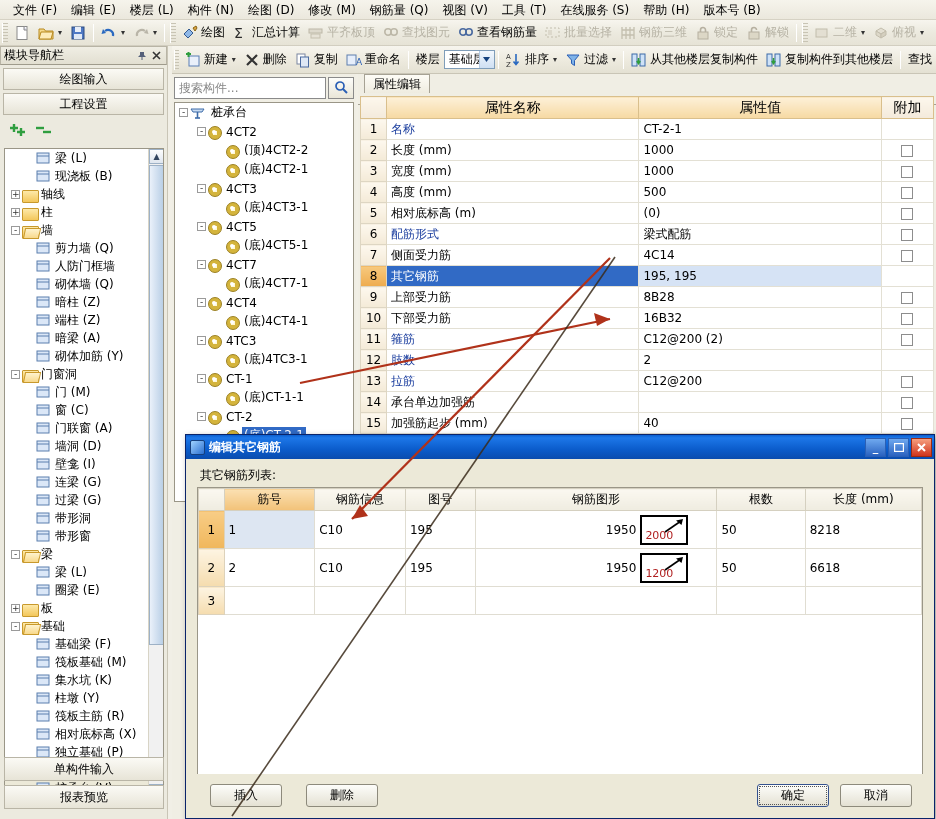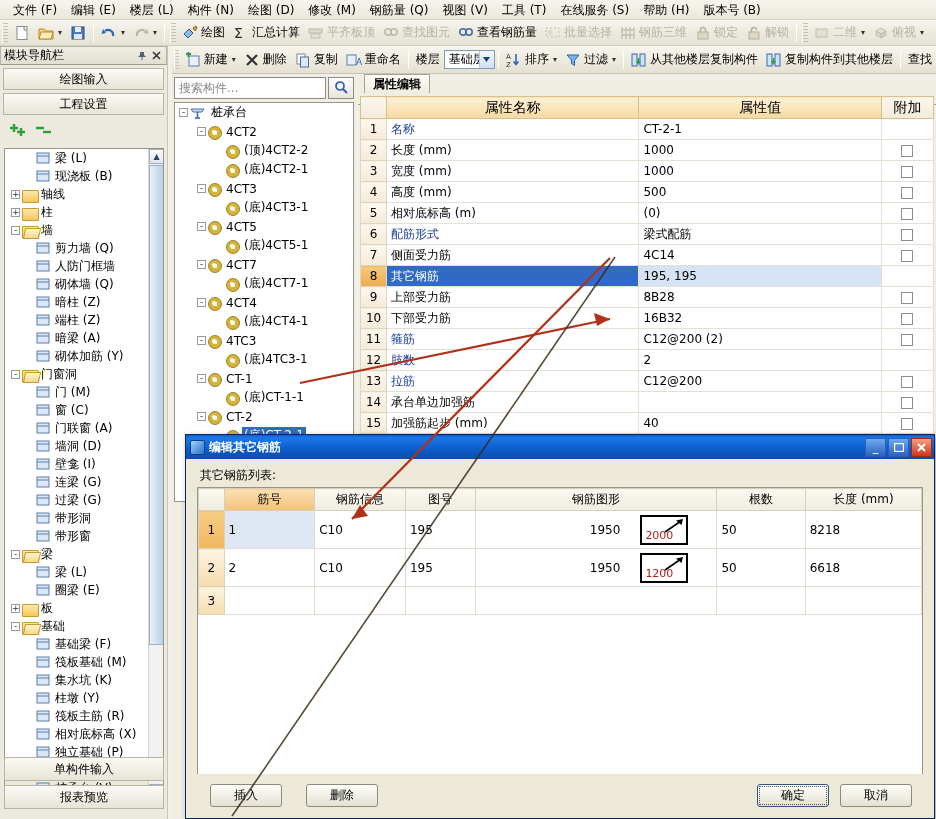--- a/index.html
+++ b/index.html
@@ -149,21 +149,21 @@
   .ctnode .lbl { padding:0 2px; }
   .ctnode .lbl.sel { background:#316ac5; color:#fff; }
   .gear { width:12px;height:12px;flex:0 0 12px;margin-right:4px;position:relative;}
   .gear::before{content:"";position:absolute;left:0;top:0;width:12px;height:12px;border-radius:50%;
     background:radial-gradient(circle at 50% 50%, #fff8d8 0 25%, #d4b43c 26% 100%);
     border:1px solid #9b7f1f;}
   .gear::after{content:"";position:absolute;left:4px;top:4px;width:4px;height:4px;border-radius:50%;background:#fff;}
 
   
   .prop-panel { position:absolute; left:358px; top:74px; width:578px; height:745px; background:#f0eee4; }
-  .tabstrip { height:31px; position:relative; border-bottom:1px solid #a6a294;font-weight:bold; }
+  .tabstrip { height:31px; position:relative; border-bottom:1px solid #a6a294; }
   .tab {
     position:absolute;left:6px;top:0;height:19px;padding:0 8px;
     background:linear-gradient(to bottom,#fdfcf6,#efece0);
     border:1px solid #a6a294;border-bottom:none;
     display:flex;align-items:center;font-size:12px;
   }
   .prop-table {
     position:absolute; left:2px; top:22px; width:574px;
     border-collapse:collapse; table-layout:fixed; background:#fff;
     font-size:12px;
@@ -225,21 +225,21 @@
   .grid th.c1 { background:linear-gradient(to bottom,#fbe0b2,#f2c278); }
   .grid th.c0 { background:linear-gradient(to bottom,#fbf8f0,#efece0); }
   .grid td {
     height:38px; border:1px solid #e0ddd2; padding:0 4px; color:#000; vertical-align:middle;
   }
   .grid td.rn {
     text-align:center; background:linear-gradient(to bottom,#fdf4e2,#f5dcae); border:1px solid #ddd2bb;
   }
   .grid tr.sel td.rn { background:linear-gradient(to bottom,#f8cd86,#f0b75c); }
   .grid tr.sel td.c1 { background:#dde6f2; }
-  .shapecell { display:flex; align-items:center; justify-content:flex-end; gap:20px; padding-right:24px;}
+  .shapecell { display:flex; align-items:center; justify-content:flex-end; gap:4px; padding-right:24px;}
   .rebar-shape {
     position:relative; width:48px; height:30px; border:2px solid #000; background:#fff;
   }
   .rebar-shape .diag {
     position:absolute; right:2px; top:2px; width:20px; height:14px;
   }
   .rebar-shape .num {
     position:absolute; left:3px; bottom:1px; color:#b02020; font-size:11px;
   }
   .dlg-footer { position:absolute; left:0; bottom:0; width:748px; height:44px; background:#ece9d8; }

